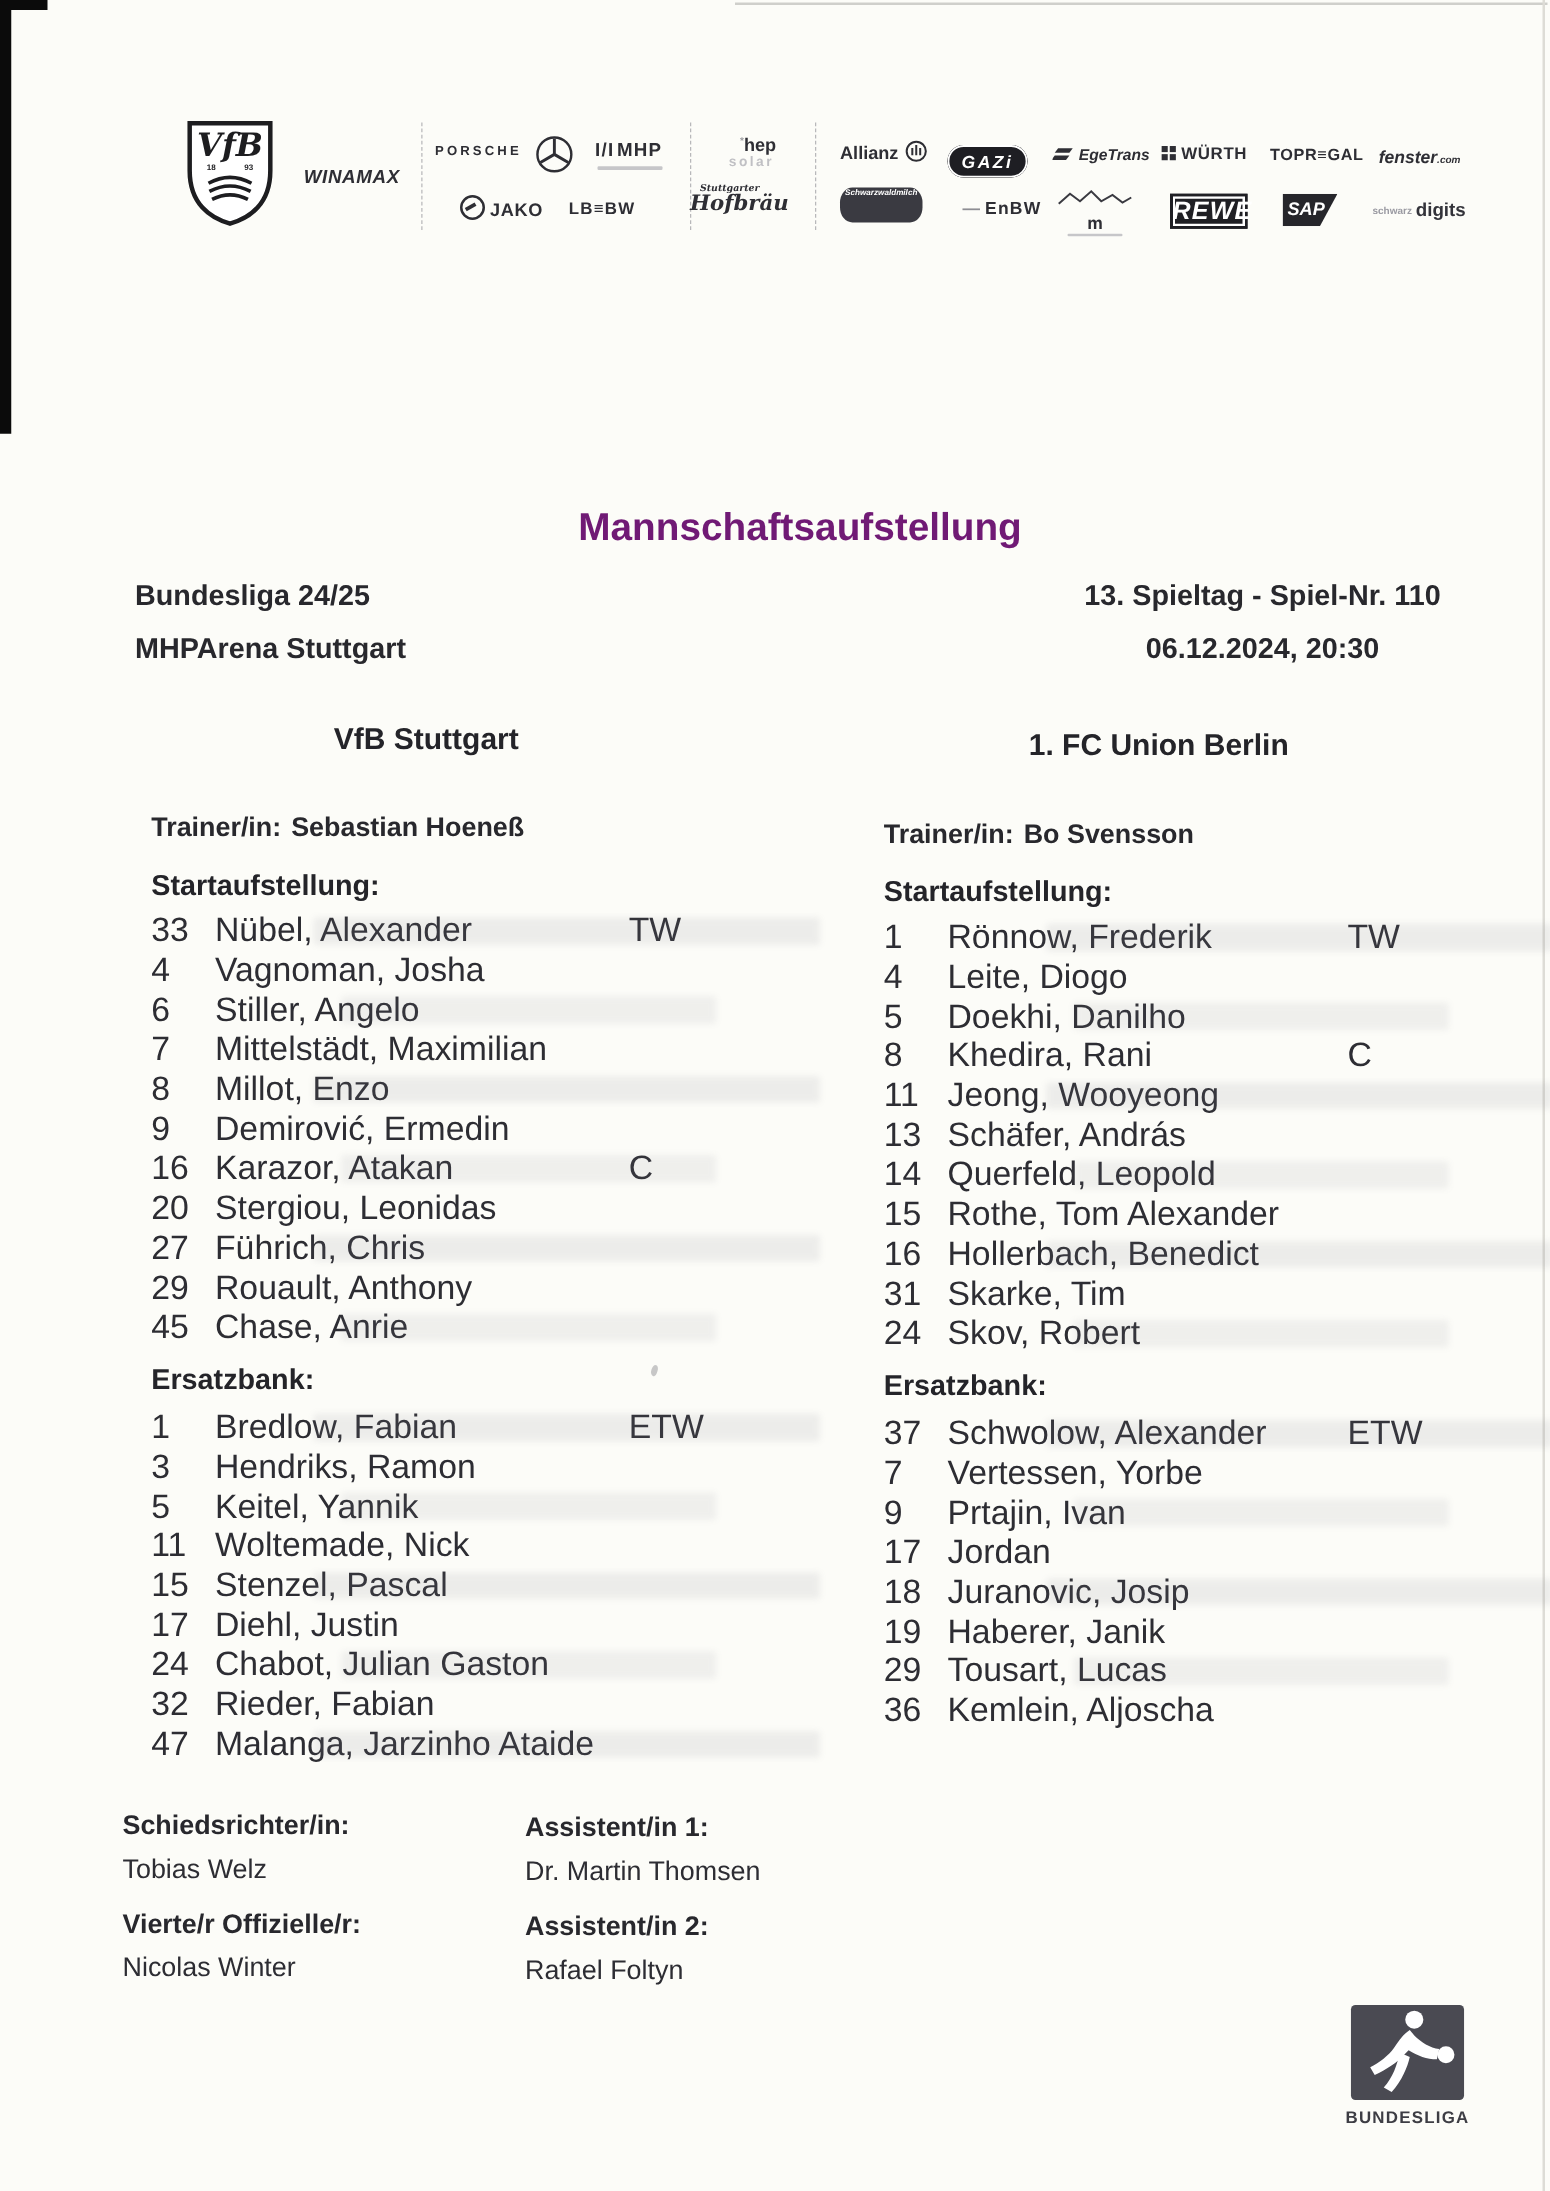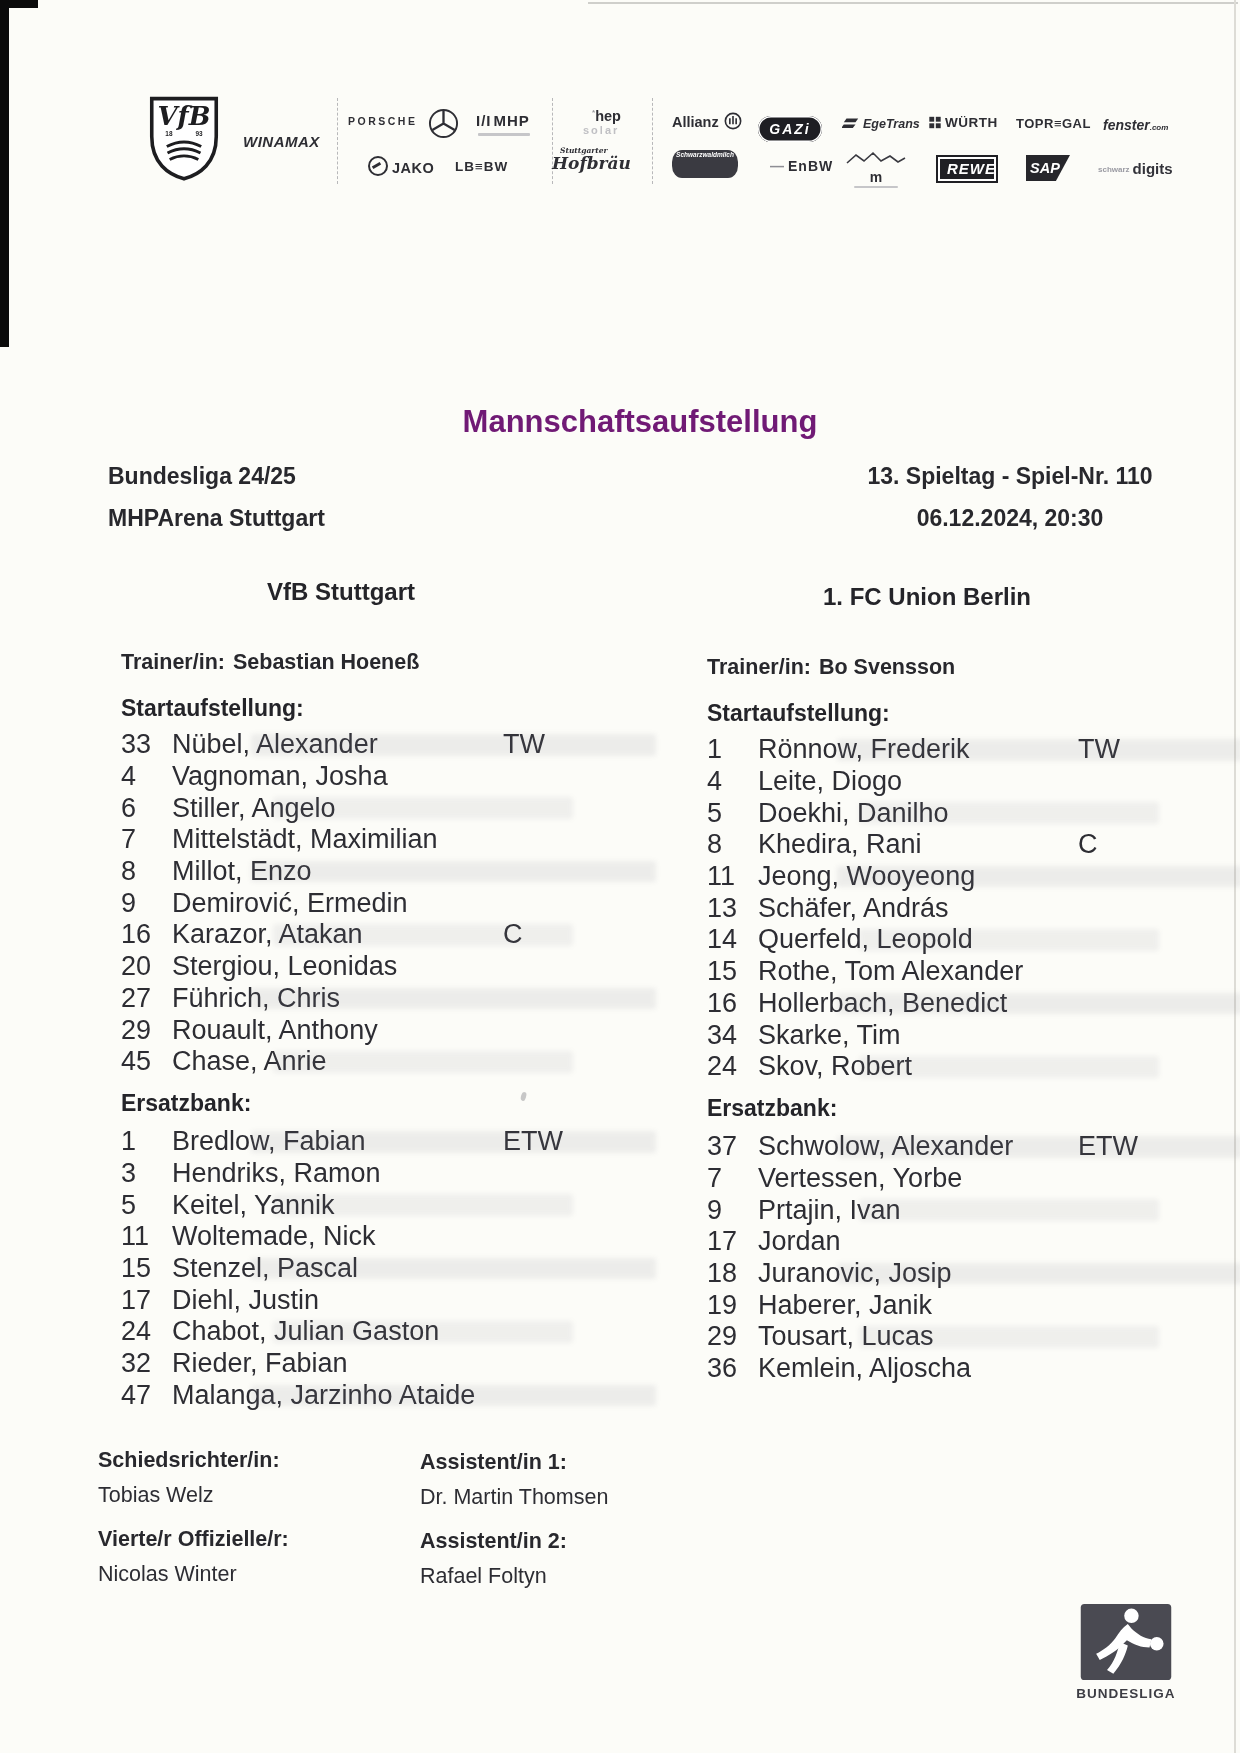--- a/index.html
+++ b/index.html
@@ -43,21 +43,21 @@
   .wuerth{left:928px;top:115px;font-size:13.5px;font-weight:800;letter-spacing:.5px;}
   .topregal{left:1016px;top:116px;font-size:13px;font-weight:800;letter-spacing:.5px;}
   .fenster{left:1103px;top:117px;font-size:14px;font-weight:800;font-style:italic;}
   .fenster small{font-size:8px;font-weight:800;}
   .swm{left:672px;top:150px;width:66px;height:28px;background:#3a3a41;border-radius:10px/12px;color:#fff;text-align:center;overflow:hidden;}
   .swm .dome{width:36px;height:12px;background:#8d8d94;border-radius:50% 50% 0 0;margin:3px auto 0;}
   .swm .t{font-size:6.5px;font-style:italic;font-weight:700;line-height:8px;display:block;margin-top:1px;}
   .enbw{left:770px;top:158px;font-size:14px;font-weight:700;letter-spacing:1px;}
   .enbw .dash{color:#8e8e94;margin-right:3px;}
   .mlogo{left:845px;top:150px;width:62px;height:34px;text-align:center;}
-  .rewe{left:936px;top:155px;width:58px;height:24px;background:#1f1f24;border:2px solid #1f1f24;box-shadow:inset 0 0 0 2px #fff;color:#fff;font-size:15px;font-weight:800;font-style:italic;letter-spacing:1px;text-align:right;line-height:24px;}
+  .rewe{left:936px;top:155px;width:58px;height:24px;background:#1f1f24;border:2px solid #1f1f24;box-shadow:inset 0 0 0 2px #fff;color:#fff;font-size:20px;font-weight:800;font-style:italic;letter-spacing:1px;text-align:left;line-height:24px;}
   .sap{left:1026px;top:155px;width:40px;height:26px;background:#26262b;color:#fff;font-size:14.5px;font-weight:800;font-style:italic;line-height:26px;padding-left:4px;clip-path:polygon(0 0,100% 0,68% 100%,0 100%);}
   .digits{left:1098px;top:160px;font-size:15px;font-weight:700;color:#33333a;}
   .digits .pre{font-size:8px;font-weight:700;color:#9a9aa2;margin-right:3px;vertical-align:2px;}
   
   .doc-title{position:absolute;left:400px;top:383px;width:480px;text-align:center;font-size:31px;font-weight:800;color:#701a75;}
   .meta{position:absolute;font-size:23px;font-weight:800;color:#28282d;white-space:nowrap;}
   .meta-right{text-align:center;width:300px;}
   
   .team-name{position:absolute;width:440px;text-align:center;font-size:24px;font-weight:800;color:#242429;}
   .trainer{position:absolute;font-size:21.5px;font-weight:800;color:#28282d;white-space:nowrap;}
@@ -358,21 +358,21 @@
         <span class="pos"></span>
       </div>
 
       <div class="prow">
         <span class="num">16</span>
         <span class="pname">Hollerbach, Benedict</span>
         <span class="pos"></span>
       </div>
 
       <div class="prow">
-        <span class="num">34</span>
+        <span class="num">31</span>
         <span class="pname">Skarke, Tim</span>
         <span class="pos"></span>
       </div>
 
       <div class="prow">
         <span class="num">24</span>
         <span class="pname">Skov, Robert</span>
         <span class="pos"></span>
       </div>
     </div>

